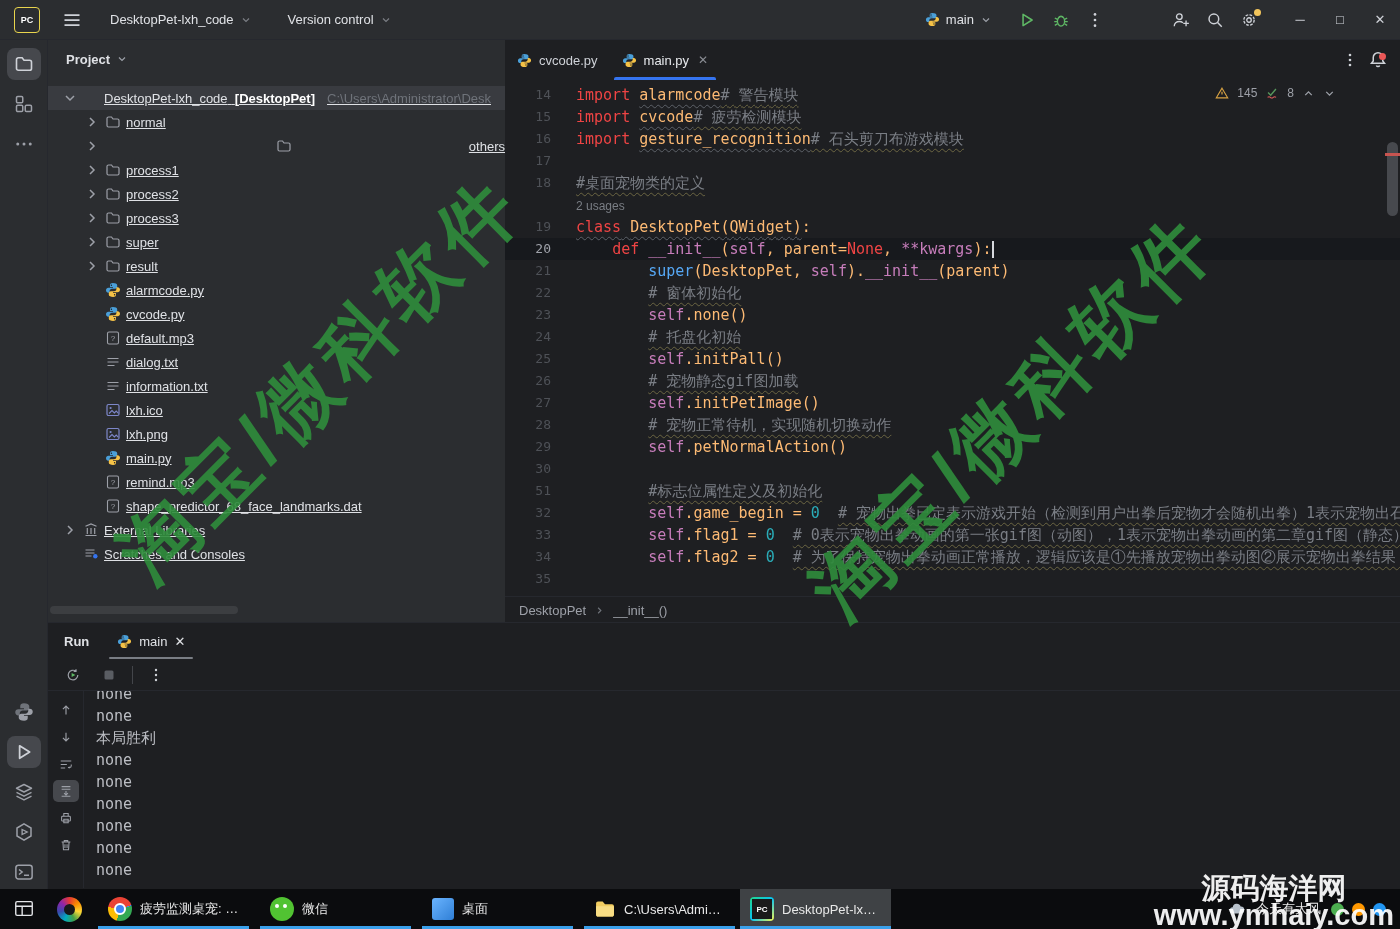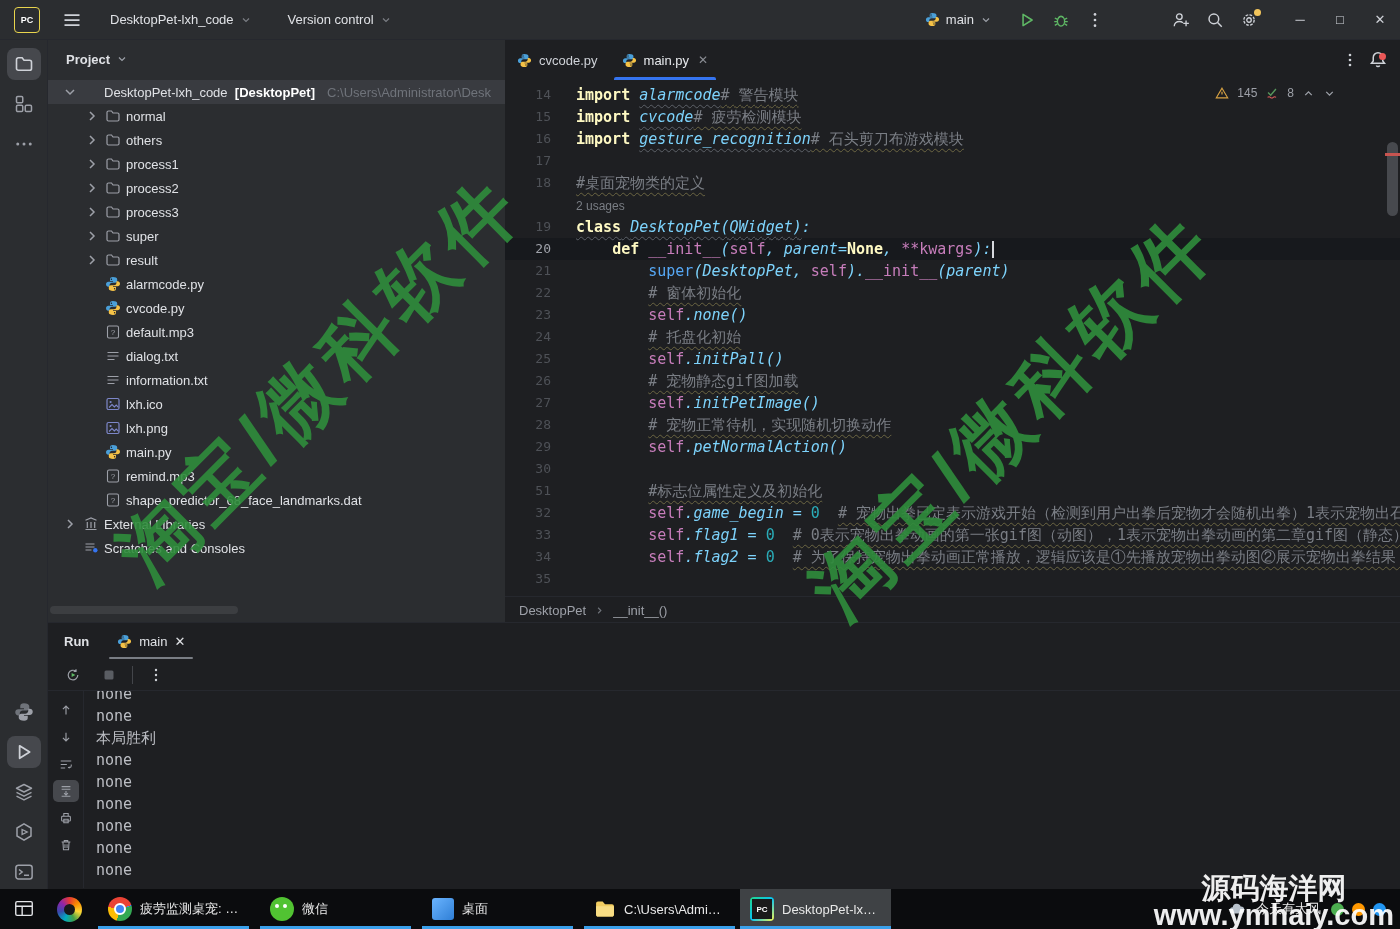--- a/index.html
+++ b/index.html
@@ -26,21 +26,21 @@
   
   #toolstrip{position:absolute;left:0;top:40px;width:48px;height:849px;background:#2b2d30;border-right:1px solid #26282e;box-sizing:border-box;}
   .strip-btn{width:34px;height:32px;margin:8px auto 8px auto;border-radius:8px;display:flex;align-items:center;justify-content:center;color:#9da0a8;}
   .strip-btn.sel{background:#46484d;color:#dfe1e5;}
   #strip-bottom{position:absolute;left:0;top:648px;width:48px;}
   #strip-bottom .strip-btn{margin:8px auto;}
 
   
   #project{position:absolute;left:48px;top:40px;width:457px;height:582px;background:#2b2d30;overflow:hidden;}
   #project-header{height:38px;display:flex;align-items:center;padding-left:18px;gap:6px;font-weight:bold;}
-  .tree{margin-top:2px;}
+  .tree{margin-top:8px;text-decoration:underline;}
   .tree-row{height:24px;display:flex;align-items:center;gap:5px;white-space:nowrap;overflow:hidden;}
   .tree-row.sel{background:#393b40;}
   .tree-chev{width:16px;height:16px;flex:0 0 16px;display:flex;align-items:center;justify-content:center;color:#9da0a8;}
   .tree-ico{width:16px;height:16px;flex:0 0 16px;display:flex;align-items:center;justify-content:center;}
   .tree-label{color:#dfe1e5;}
   .tree-label b{font-weight:bold;color:#fff;}
   .tree-path{color:#6f737a;margin-left:7px;}
   #proj-hscroll{position:absolute;left:2px;top:566px;width:188px;height:8px;background:#4b4d51;opacity:.55;border-radius:4px;}
 
   
@@ -51,21 +51,21 @@
   .edtab.active::after{content:"";position:absolute;left:4px;right:4px;bottom:0;height:3px;background:#3574f0;border-radius:2px 2px 0 0;}
   .edtab .close{color:#8a8d94;font-size:12px;margin-left:2px;}
   #tabbar-right{margin-left:auto;display:flex;align-items:center;gap:10px;padding-right:12px;}
   #code-wrap{position:relative;height:516px;overflow:hidden;}
   .code-line{height:22px;line-height:22px;display:flex;white-space:pre;
              font-family:"DejaVu Sans Mono","Liberation Mono",monospace;font-size:15px;}
   .code-line .ln{flex:0 0 46px;text-align:right;color:#4e5157;font-size:13px;padding-right:0;}
   .code-line .ct{margin-left:25px;}
   .code-line.cur{background:#17191d;}
   .code-line.cur .ln{color:#9fa2aa;}
-  .tok-kw{color:#fef9c3;font-weight:bold;} .tok-pl{color:#7dd3fc;font-style:italic;} .tok-mag{color:#c77dbb;}
+  .tok-kw{color:#ef4444;} .tok-pl{color:#fdba74;} .tok-mag{color:#c77dbb;}
   .tok-blue{color:#56a8f5;} .tok-num{color:#2aacb8;}
   .tok-cm{color:#7a7e85;text-decoration-line:underline;text-decoration-style:wavy;text-decoration-color:#6b6542;text-decoration-thickness:1px;text-underline-offset:4px;}
   .wavy{text-decoration-line:underline;text-decoration-style:wavy;text-decoration-color:#5d6168;text-decoration-thickness:1px;text-underline-offset:4px;}
   .inlay{color:#7a7e85;font-size:12px;font-family:"Liberation Sans",sans-serif;}
   .caret{display:inline-block;width:2px;height:17px;background:#d6d8dd;vertical-align:middle;margin-left:1px;}
   #inspect{position:absolute;top:6px;right:64px;display:flex;align-items:center;gap:8px;color:#9da0a8;font-size:12px;}
   #vscroll{position:absolute;right:2px;top:62px;width:11px;height:74px;background:#8c8f96;opacity:.38;border-radius:6px;}
   #vscroll-mark{position:absolute;right:0;top:73px;width:15px;height:3px;background:#c75450;}
   #breadcrumbs{height:26px;border-top:1px solid #26282e;display:flex;align-items:center;gap:8px;padding-left:14px;color:#9da0a8;}
 
@@ -321,21 +321,21 @@
               <path d="M6 4l4 4-4 4" stroke="#9da0a8" stroke-width="1.5" fill="none"></path>
             </svg>
           </span>
           <span class="tree-ico">
             <svg viewBox="0 0 16 16">
               <path d="M2 4.5C2 3.7 2.7 3 3.5 3h3L8 5h4.5c.8 0 1.5.7 1.5 1.5v5c0 .8-.7 1.5-1.5 1.5h-9A1.5 1.5 0 0 1 2 11.5z" stroke="#9da0a8" stroke-width="1.2" fill="none"></path>
             </svg>
           </span>
           <span class="tree-label">normal</span>
         </div>
-        <div class="tree-row" style="padding-left: 36px;">
+        <div class="tree-row" style="padding-left: 36px; justify-content: space-between;">
           <span class="tree-chev ico">
             <svg viewBox="0 0 16 16">
               <path d="M6 4l4 4-4 4" stroke="#9da0a8" stroke-width="1.5" fill="none"></path>
             </svg>
           </span>
           <span class="tree-ico">
             <svg viewBox="0 0 16 16">
               <path d="M2 4.5C2 3.7 2.7 3 3.5 3h3L8 5h4.5c.8 0 1.5.7 1.5 1.5v5c0 .8-.7 1.5-1.5 1.5h-9A1.5 1.5 0 0 1 2 11.5z" stroke="#9da0a8" stroke-width="1.2" fill="none"></path>
             </svg>
           </span>

